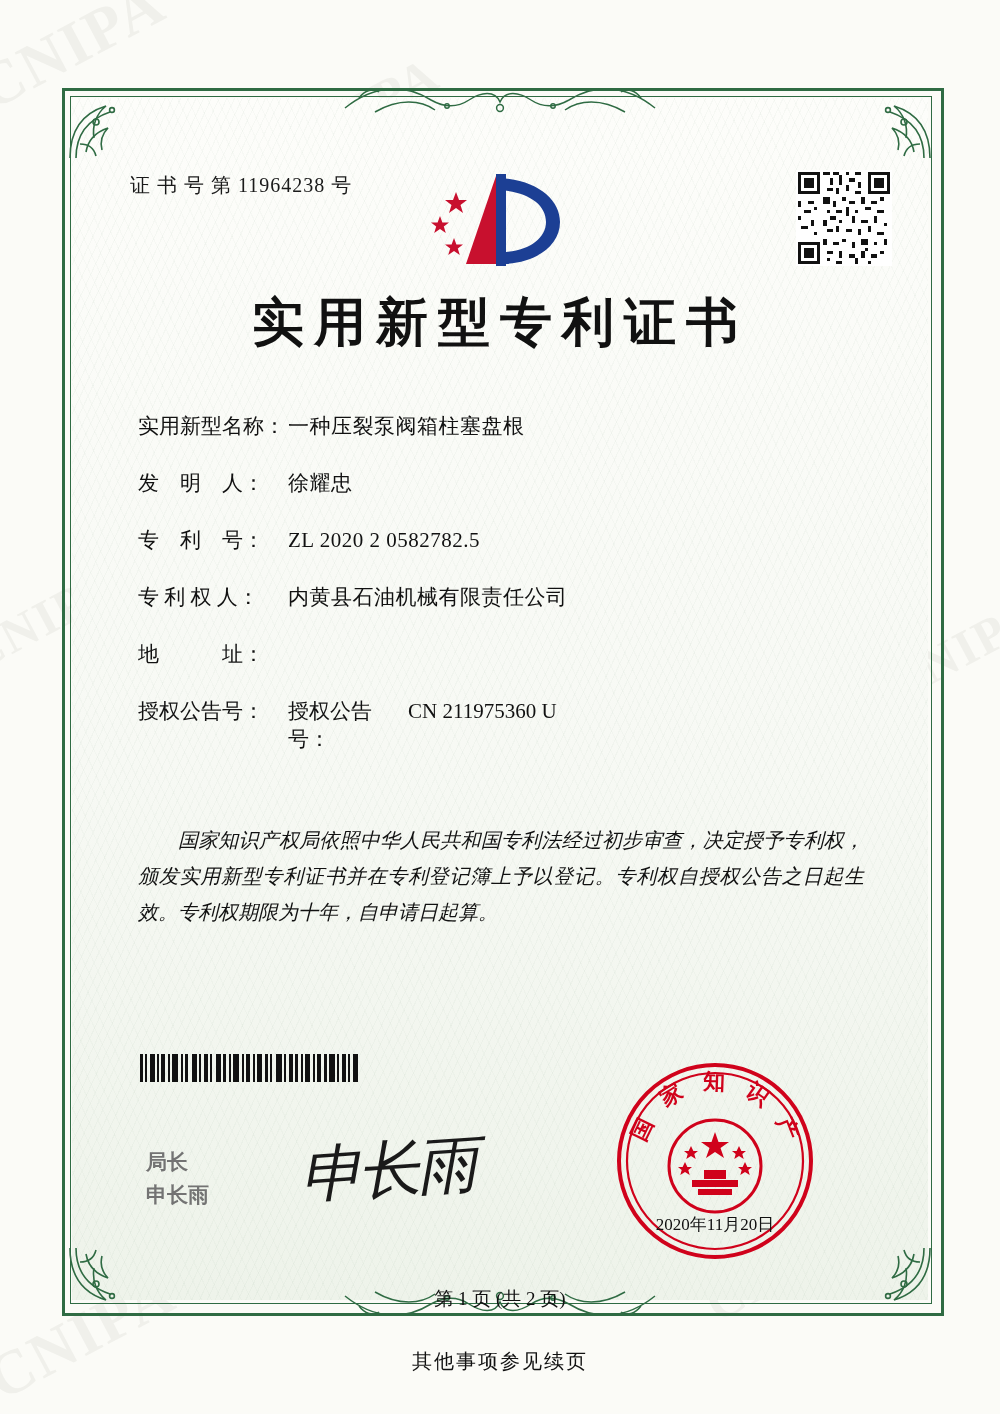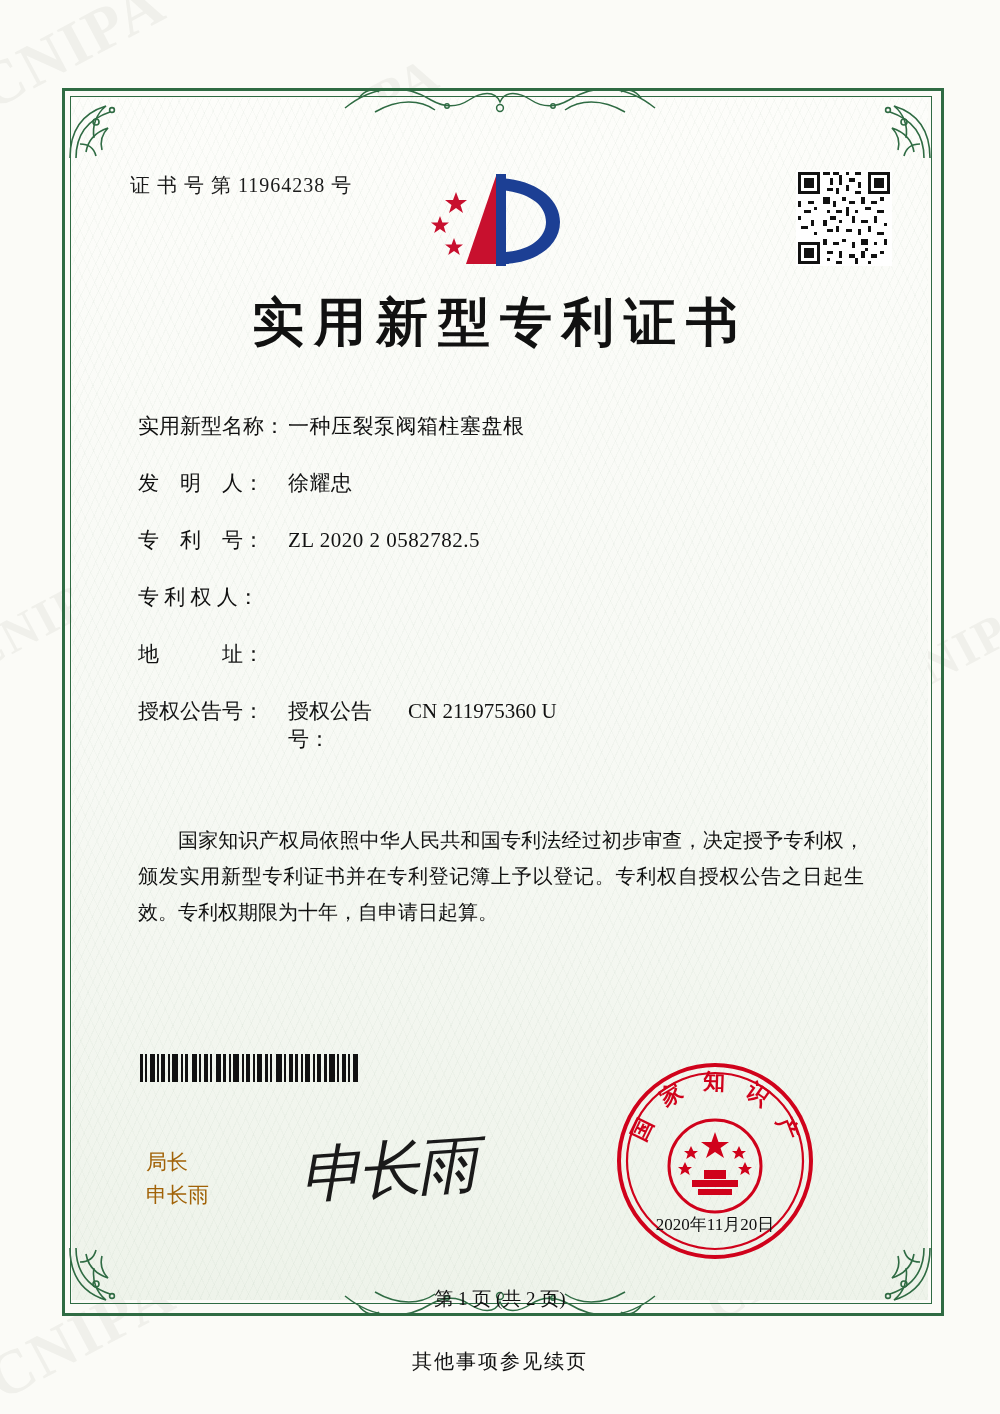--- a/index.html
+++ b/index.html
@@ -187,20 +187,21 @@
   
   .paras {
     position: absolute;
     left: 138px;
     top: 822px;
     width: 726px;
     font-size: 20px;
     line-height: 36px;
     color: #111;
     text-align: justify;
+    font-style: italic;
   }
   .paras p {
     margin: 0 0 2px 0;
     text-indent: 2em;
   }
 
   
   .barcode {
     position: absolute;
     left: 140px;
@@ -216,22 +217,22 @@
     height: 100%;
   }
 
   
   .sig-block {
     position: absolute;
     left: 146px;
     top: 1146px;
     font-size: 21px;
     line-height: 33px;
-    color: #a16207;
-    font-weight: normal;
+    color: #737373;
+    font-weight: bold;
   }
   .sig-hand {
     position: absolute;
     left: 300px;
     top: 1128px;
     font-size: 62px;
     color: #1a1a1a;
     font-family: "Liberation Serif", serif;
     font-style: italic;
     letter-spacing: -4px;
@@ -471,20 +472,21 @@
       <div class="field-row">
         <div class="field-label">发　明　人：</div>
         <div class="field-value">徐耀忠</div>
       </div>
       <div class="field-row">
         <div class="field-label">专　利　号：</div>
         <div class="field-value">ZL 2020 2 0582782.5</div>
       </div>
       <div class="field-row">
         <div class="field-label">专 利 权 人：</div>
+        <div class="field-value">内黄县石油机械有限责任公司</div>
       </div>
       <div class="field-row">
         <div class="field-label">地　　　址：</div>
       </div>
       <div class="field-row dual">
         <div class="field-label">授权公告号：</div>
         <div class="second-label">授权公告号：</div>
         <div class="second-value">CN 211975360 U</div>
       </div>
     </div>

